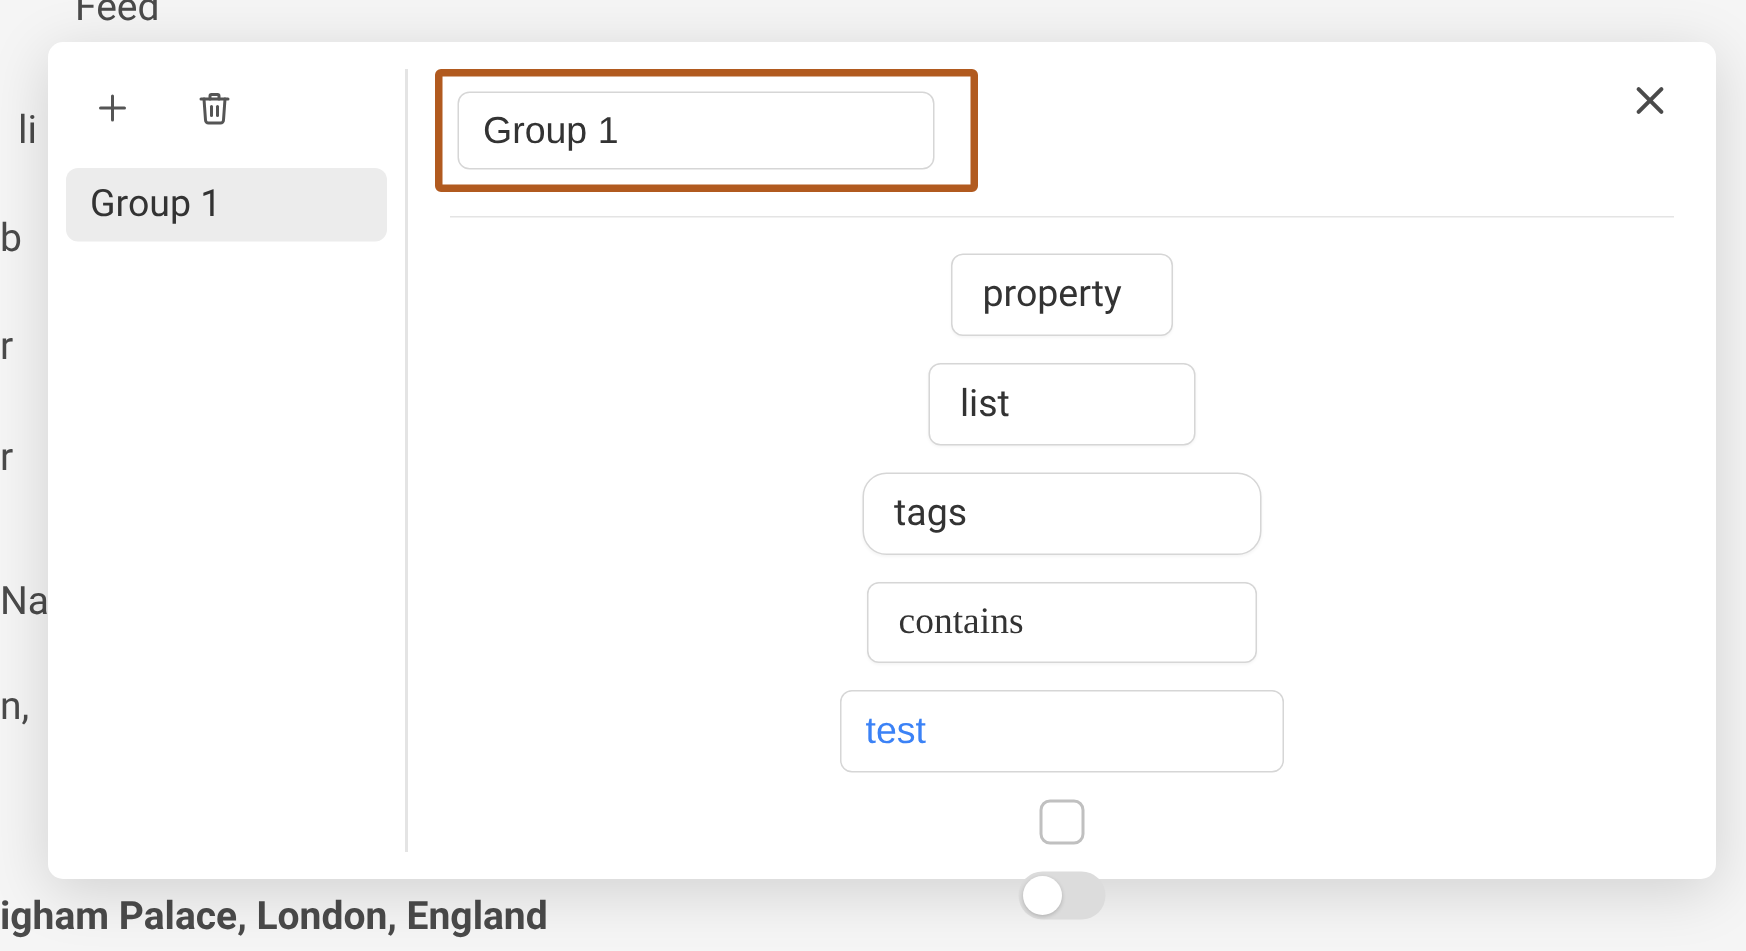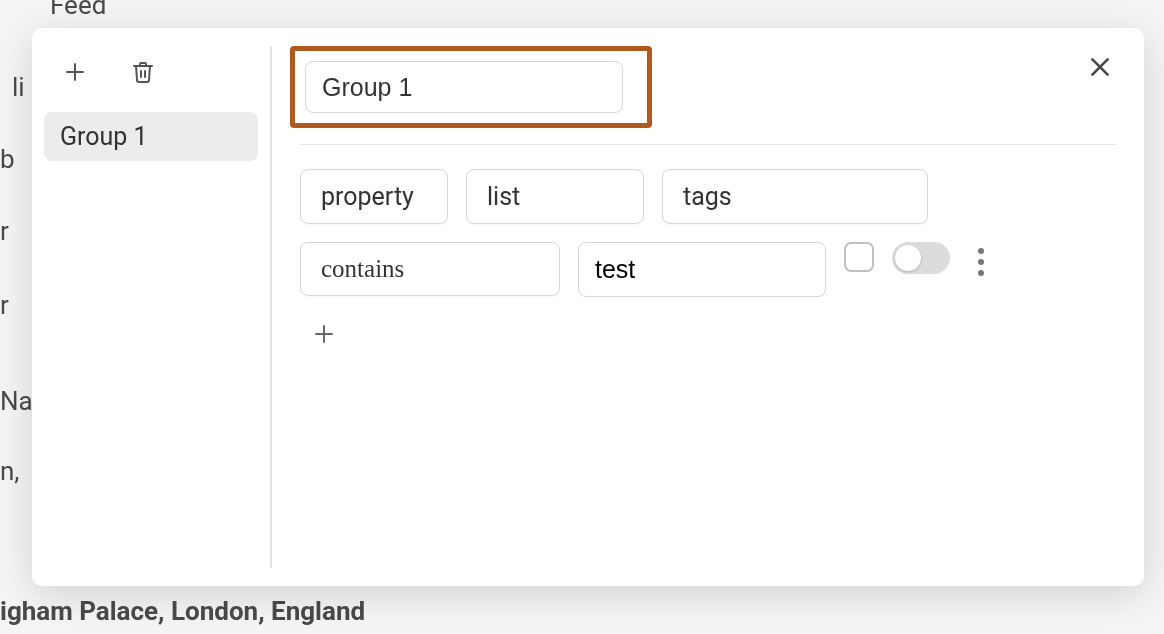--- a/index.html
+++ b/index.html
@@ -124,44 +124,45 @@
       color: #333;
       outline: none;
     }
 
     .hr { height: 1px; background: #e4e4e4; margin: 8px 0 24px 0; }
 
     .filter-row {
       display: flex;
       gap: 18px;
       margin-bottom: 18px;
-      align-items: flex-start;
+      align-items: center;
       flex-wrap: wrap;
+      flex-direction: column;
     }
     .pill {
       border: 1.5px solid #d6d6d6;
       border-radius: 8px;
       padding: 12px 20px;
       font-size: 25px;
       color: #333;
       background: #fff;
       cursor: pointer;
       box-shadow: 0 1px 2px rgba(0,0,0,0.04);
     }
     .pill-property { min-width: 148px; }
     .pill-list { min-width: 178px; }
-    .pill-tags { min-width: 266px; }
+    .pill-tags { min-width: 266px; border-radius: 16px; }
     .pill-contains { min-width: 260px; font-family: Liberation Serif, serif; }
     .pill-value-input {
       border: 1.5px solid #d6d6d6;
       border-radius: 8px;
       padding: 12px 16px;
       font-size: 25px;
-      color: #000000;
-      width: 248px;
+      color: #3b82f6;
+      width: 296px;
       outline: none;
     }
     .checkbox {
       width: 30px;
       height: 30px;
       border: 2px solid #c0c0c0;
       border-radius: 7px;
       cursor: pointer;
       background: #fff;
     }

